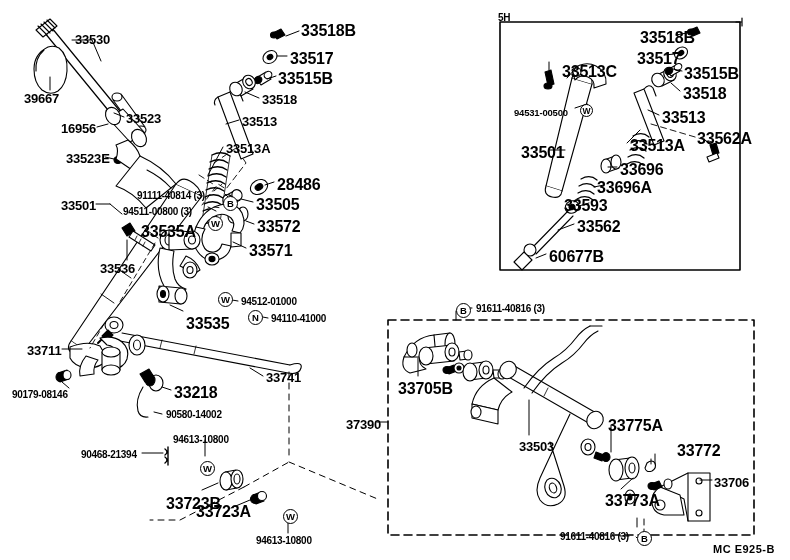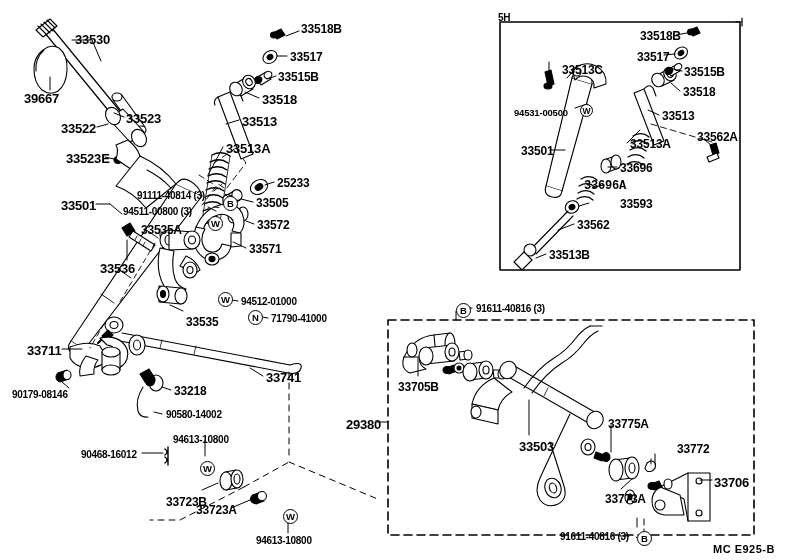--- a/index.html
+++ b/index.html
@@ -14,21 +14,21 @@
   .lbl{
     position:absolute;
     font-family:"Liberation Sans", sans-serif;
     font-weight:bold;
     white-space:nowrap;
     letter-spacing:-0.2px;
     line-height:1;
     color:#000;
   }
   .s13{font-size:13px;}
-  .s12{font-size:12px;}
+  .s12{font-size:16px;}
   .s9{font-size:9.5px;}
   .code{font-size:10px;letter-spacing:-0.3px;}
   .foot{font-size:11px;letter-spacing:0.5px;}
   .boxlabel{font-size:10px;font-weight:bold;}
   
   .mk{
     position:absolute;width:15px;height:15px;border-radius:50%;
     border:1.6px solid #000;background:#fff;
     font-family:"Liberation Sans", sans-serif;font-weight:bold;font-size:9.5px;
     display:flex;align-items:center;justify-content:center;
@@ -484,77 +484,77 @@
       </g>
 
     </g>
   </svg>
 
   <div class="lbl boxlabel" style="left:498px;top:13px;">5H</div>
 
   <div class="lbl s13" style="left:75px;top:33px;">33530</div>
   <div class="lbl s13" style="left:24px;top:92px;">39667</div>
   <div class="lbl s13" style="left:126px;top:112px;">33523</div>
-  <div class="lbl s13" style="left:61px;top:122px;">33522</div>
+  <div class="lbl s13" style="left:61px;top:122px;">16956</div>
   <div class="lbl s13" style="left:66px;top:152px;">33523E</div>
   <div class="lbl s13" style="left:61px;top:199px;">33501</div>
   <div class="lbl s13" style="left:100px;top:262px;">33536</div>
   <div class="lbl s13" style="left:27px;top:344px;">33711</div>
   <div class="lbl s12" style="left:301px;top:23px;">33518B</div>
   <div class="lbl s12" style="left:290px;top:51px;">33517</div>
   <div class="lbl s12" style="left:278px;top:71px;">33515B</div>
   <div class="lbl s13" style="left:262px;top:93px;">33518</div>
   <div class="lbl s13" style="left:242px;top:115px;">33513</div>
   <div class="lbl s13" style="left:226px;top:142px;">33513A</div>
-  <div class="lbl s12" style="left:277px;top:177px;">25233</div>
+  <div class="lbl s12" style="left:277px;top:177px;">28486</div>
   <div class="lbl s12" style="left:256px;top:197px;">33505</div>
   <div class="lbl s12" style="left:257px;top:219px;">33572</div>
   <div class="lbl s12" style="left:249px;top:243px;">33571</div>
   <div class="lbl s12" style="left:141px;top:224px;">33535A</div>
   <div class="lbl s12" style="left:186px;top:316px;">33535</div>
   <div class="lbl s13" style="left:266px;top:371px;">33741</div>
   <div class="lbl s12" style="left:174px;top:385px;">33218</div>
   <div class="lbl s12" style="left:166px;top:496px;">33723B</div>
   <div class="lbl s12" style="left:196px;top:504px;">33723A</div>
 
   <div class="lbl code" style="left:137px;top:191px;">91111-40814 (3)</div>
   <div class="lbl code" style="left:123px;top:207px;">94511-00800 (3)</div>
   <div class="lbl code" style="left:241px;top:297px;">94512-01000</div>
-  <div class="lbl code" style="left:271px;top:314px;">71790-41000</div>
+  <div class="lbl code" style="left:271px;top:314px;">94110-41000</div>
   <div class="lbl code" style="left:12px;top:390px;">90179-08146</div>
   <div class="lbl code" style="left:166px;top:410px;">90580-14002</div>
   <div class="lbl code" style="left:173px;top:435px;">94613-10800</div>
-  <div class="lbl code" style="left:81px;top:450px;">90468-16012</div>
+  <div class="lbl code" style="left:81px;top:450px;">90468-21394</div>
   <div class="lbl code" style="left:256px;top:536px;">94613-10800</div>
 
   <div class="mk" style="left:223px;top:196px;">B</div>
   <div class="mk" style="left:208px;top:216px;">W</div>
   <div class="mk" style="left:218px;top:292px;">W</div>
   <div class="mk" style="left:248px;top:310px;">N</div>
   <div class="mk" style="left:200px;top:461px;">W</div>
   <div class="mk" style="left:283px;top:509px;">W</div>
 
   <div class="lbl s12" style="left:640px;top:30px;">33518B</div>
   <div class="lbl s12" style="left:637px;top:51px;">33517</div>
   <div class="lbl s12" style="left:684px;top:66px;">33515B</div>
   <div class="lbl s12" style="left:562px;top:64px;">33513C</div>
   <div class="lbl s12" style="left:683px;top:86px;">33518</div>
   <div class="lbl s12" style="left:662px;top:110px;">33513</div>
   <div class="lbl s12" style="left:521px;top:145px;">33501</div>
   <div class="lbl s12" style="left:630px;top:138px;">33513A</div>
   <div class="lbl s12" style="left:697px;top:131px;">33562A</div>
   <div class="lbl s12" style="left:620px;top:162px;">33696</div>
-  <div class="lbl s12" style="left:584px;top:180px;font-family:Liberation Mono, monospace;">33696A</div>
-  <div class="lbl s12" style="left:620px;top:198px;">33593</div>
+  <div class="lbl s12" style="left:597px;top:180px;">33696A</div>
+  <div class="lbl s12" style="left:564px;top:198px;">33593</div>
   <div class="lbl s12" style="left:577px;top:219px;">33562</div>
-  <div class="lbl s12" style="left:549px;top:249px;">33513B</div>
+  <div class="lbl s12" style="left:549px;top:249px;">60677B</div>
   <div class="lbl s9" style="left:514px;top:108px;">94531-00500</div>
   <div class="mk sm" style="left:580px;top:104px;">W</div>
 
-  <div class="lbl s13" style="left:346px;top:418px;">29380</div>
+  <div class="lbl s13" style="left:346px;top:418px;">37390</div>
   <div class="lbl s12" style="left:398px;top:381px;">33705B</div>
   <div class="lbl s13" style="left:519px;top:440px;">33503</div>
   <div class="lbl s12" style="left:608px;top:418px;">33775A</div>
   <div class="lbl s12" style="left:605px;top:493px;">33773A</div>
   <div class="lbl s12" style="left:645px;top:443px;margin-left:32px;">33772</div>
   <div class="lbl s13" style="left:714px;top:476px;">33706</div>
   <div class="lbl code" style="left:476px;top:304px;">91611-40816 (3)</div>
   <div class="lbl code" style="left:560px;top:532px;">91611-40816 (3)</div>
   <div class="mk" style="left:456px;top:303px;">B</div>
   <div class="mk" style="left:637px;top:531px;">B</div>

